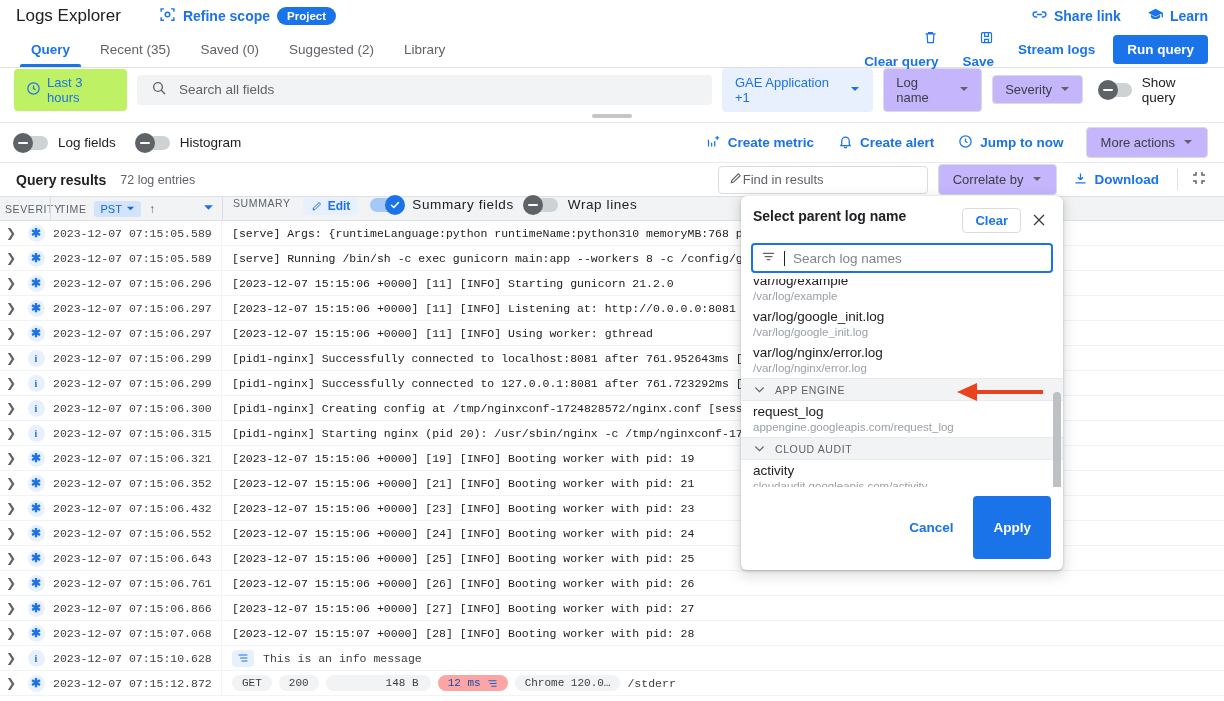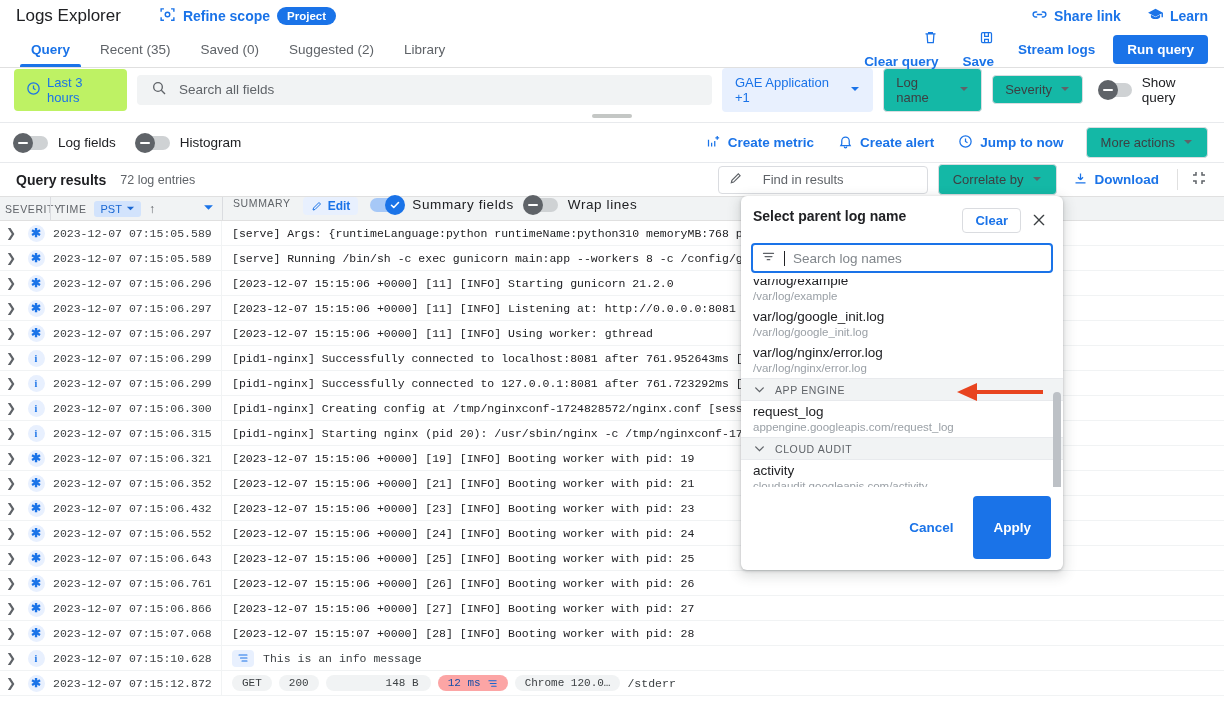--- a/index.html
+++ b/index.html
@@ -65,21 +65,21 @@
     border-radius:4px; padding:6px 12px; font-size:13px; cursor:pointer;
   }
   #search-all {
     flex:0 0 575px; height:30px; background:#f1f3f4; border-radius:4px;
     display:flex; align-items:center; gap:12px; padding:0 14px; cursor:text;
   }
   #search-all .ph { color:#5f6368; font-size:13.5px; }
   .pill-btn {
     display:flex; align-items:center; gap:8px; border:1px solid #dadce0;
     border-radius:4px; padding:6px 12px; font-size:13px; color:#3c4043;
-    cursor:pointer; background:#14b8a6;
+    cursor:pointer; background:#c4b5fd;
   }
   .pill-btn.selected { background:#e8f0fe; color:#1a73e8; border-color:transparent; }
   #showquery-wrap { display:flex; align-items:center; gap:10px; margin-left:8px; }
 
   
   .toggle { width:32px; height:14px; border-radius:7px; position:relative; display:inline-block; cursor:pointer; }
   .toggle.off { background:#cfd2d4; }
   .toggle.off .knob {
     position:absolute; left:-3px; top:-3px; width:20px; height:20px;
     border-radius:50%; background:#5f6368;
@@ -116,21 +116,21 @@
 
   
   #resultsrow {
     height:33px; display:flex; align-items:center; padding:0 16px; gap:14px;
   }
   #results-title { font-size:14px; font-weight:600; color:#202124; }
   #results-count { font-size:12.5px; color:#5f6368; }
   #results-right { margin-left:auto; display:flex; align-items:center; gap:10px; }
   #find-in-results {
     width:210px; height:28px; border:1px solid #dadce0; border-radius:4px;
-    display:flex; align-items:center; gap:20px; padding:0 10px; cursor:text;
+    display:flex; align-items:center; gap:0; padding:0 10px; cursor:text;
   }
   #find-in-results .ph { color:#5f6368; font-size:13px; }
   #download-btn { display:flex; align-items:center; gap:7px; color:#1a73e8;
                   font-size:13.5px; font-weight:600; cursor:pointer; padding:0 6px; }
   #collapse-btn { padding-left:12px; border-left:1px solid #e0e0e0; margin-left:2px;
                   display:flex; align-items:center; cursor:pointer; }
 
   
   #table-head {
     height:25px; background:#f1f3f4; display:flex; align-items:center;

